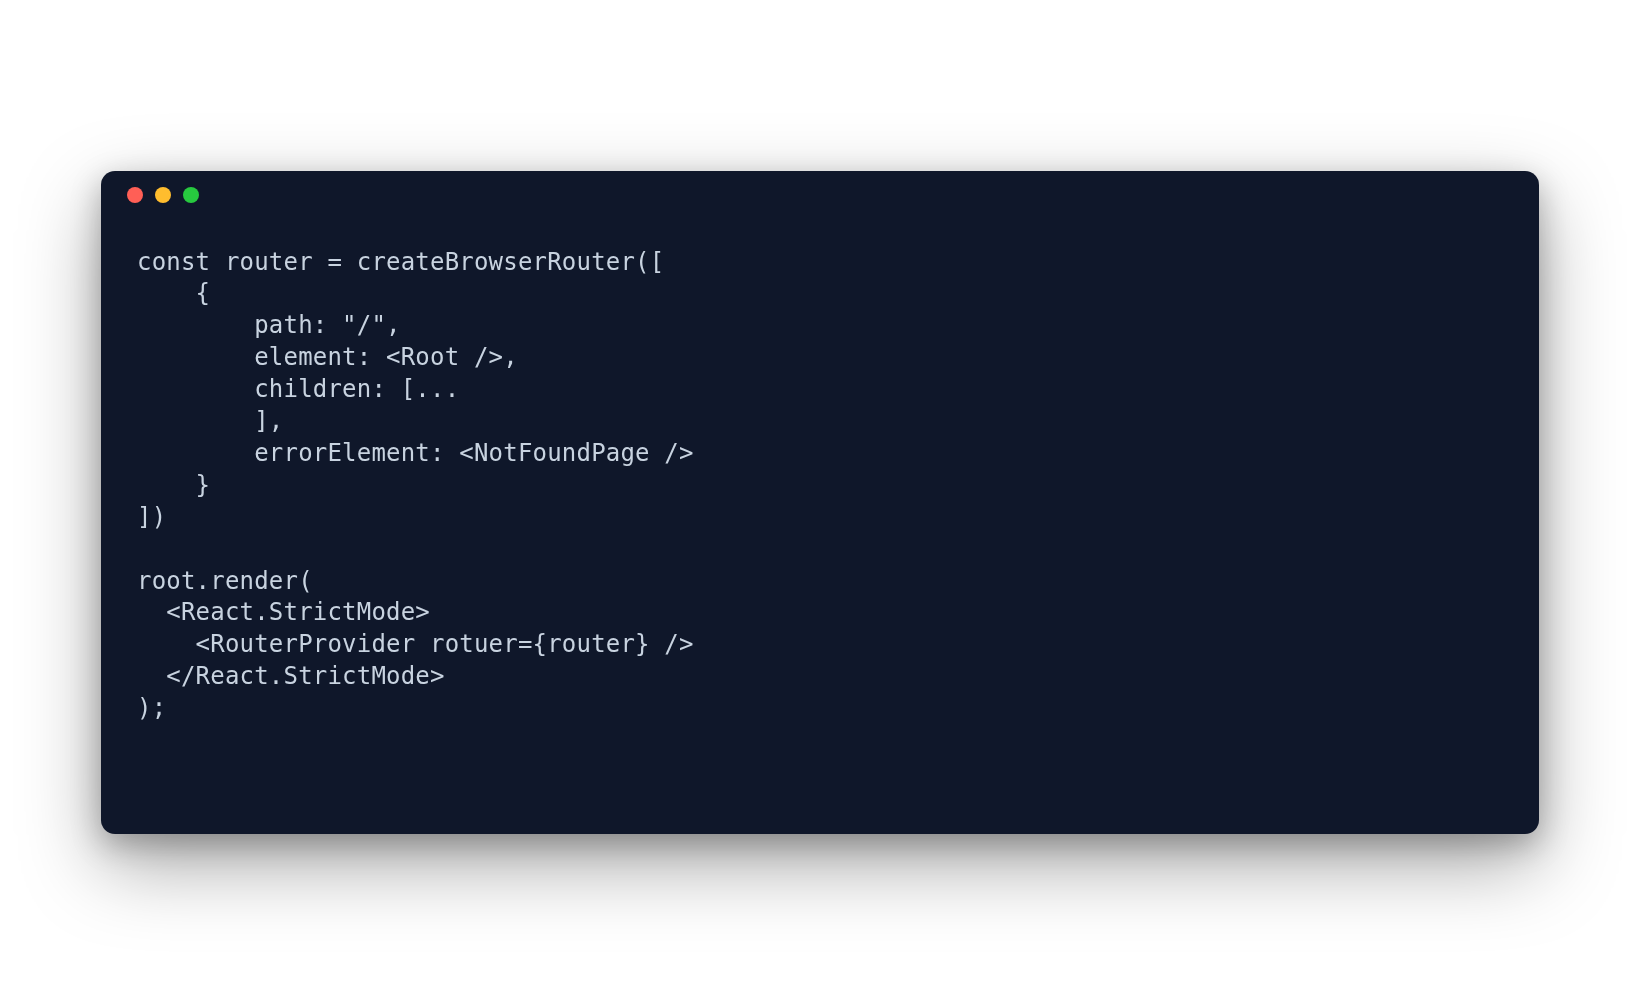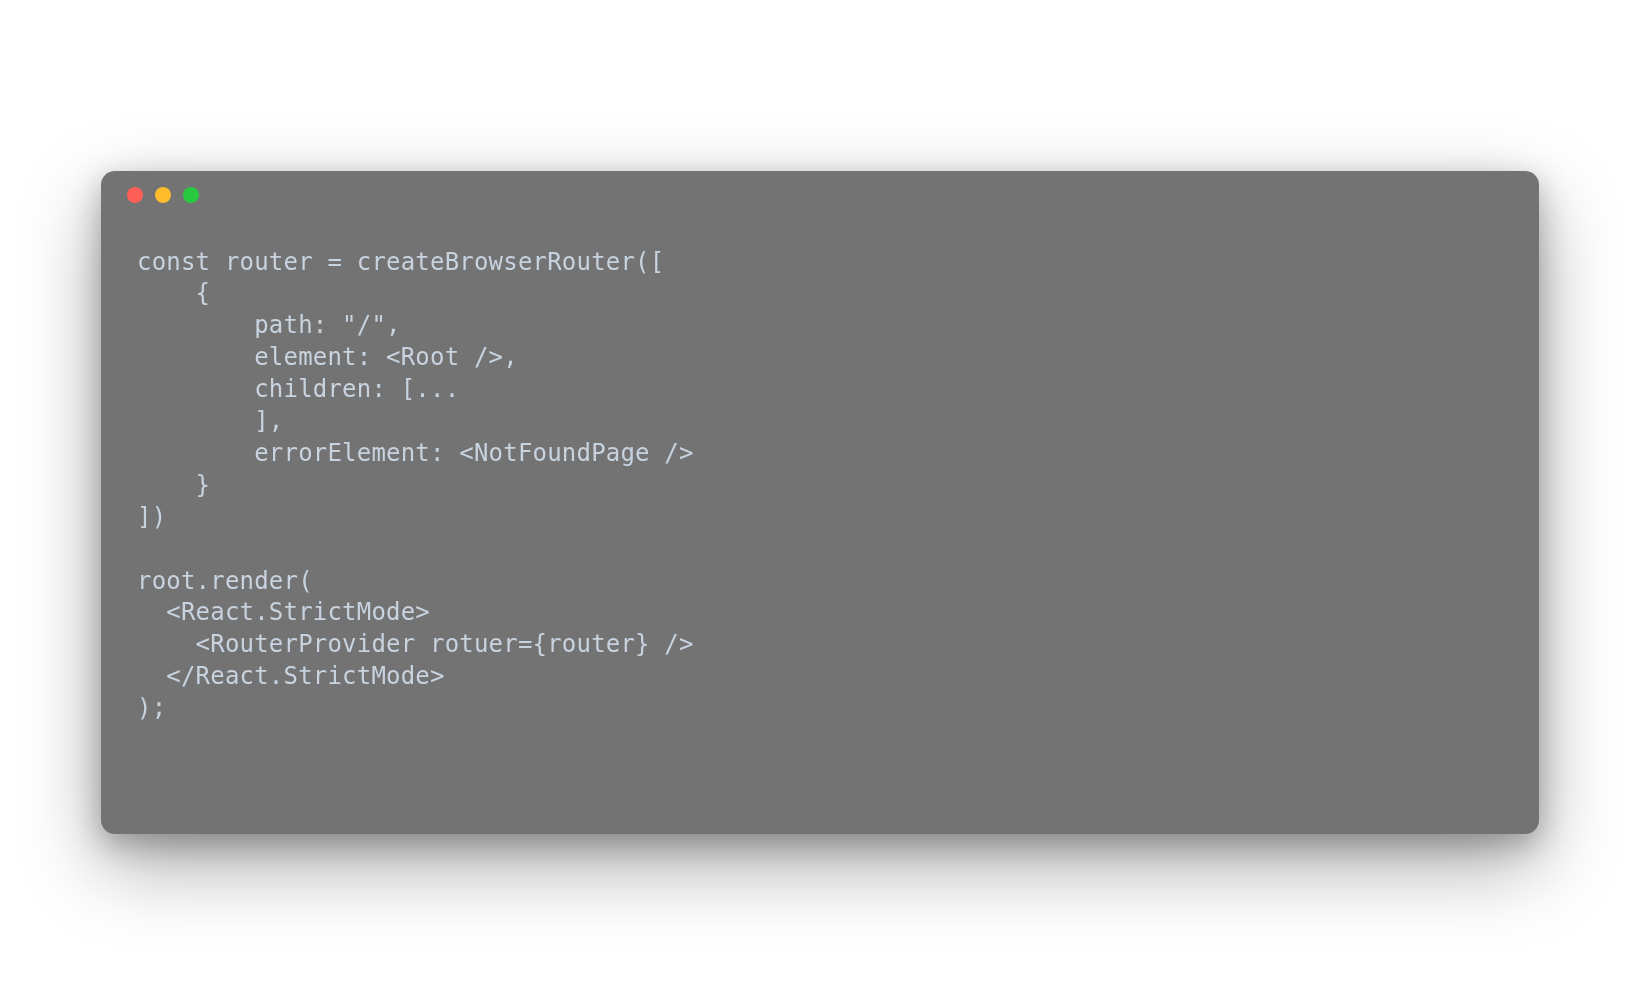--- a/index.html
+++ b/index.html
@@ -14,21 +14,21 @@
       background: #ffffff;
       display: flex;
       align-items: center;
       justify-content: center;
       font-family: ui-monospace, 'SF Mono', 'Monaco', 'Menlo', 'Consolas', monospace;
     }
 
     .window {
       width: 1438px;
       height: 663px;
-      background: #737373;
+      background: #0f172a;
       border-radius: 14px;
       box-shadow: 0 30px 80px rgba(0, 0, 0, 0.35), 0 10px 30px rgba(0, 0, 0, 0.25);
       overflow: hidden;
       display: flex;
       flex-direction: column;
     }
 
     .titlebar {
       height: 48px;
       display: flex;

